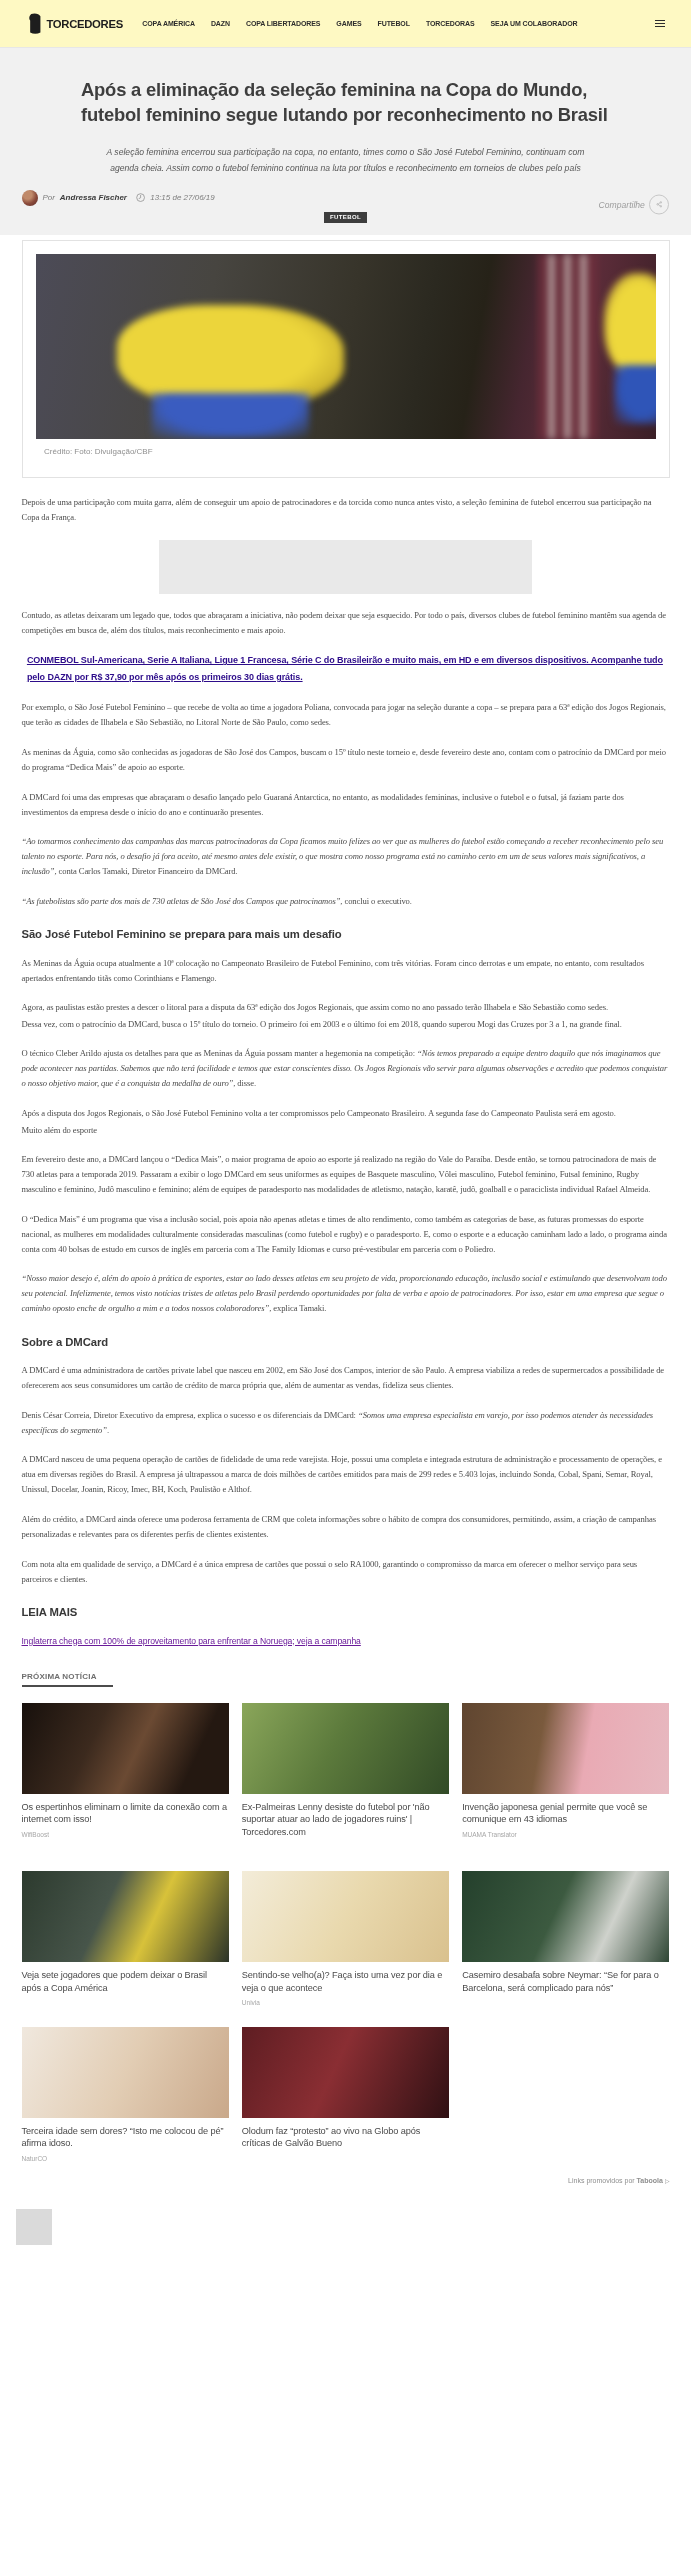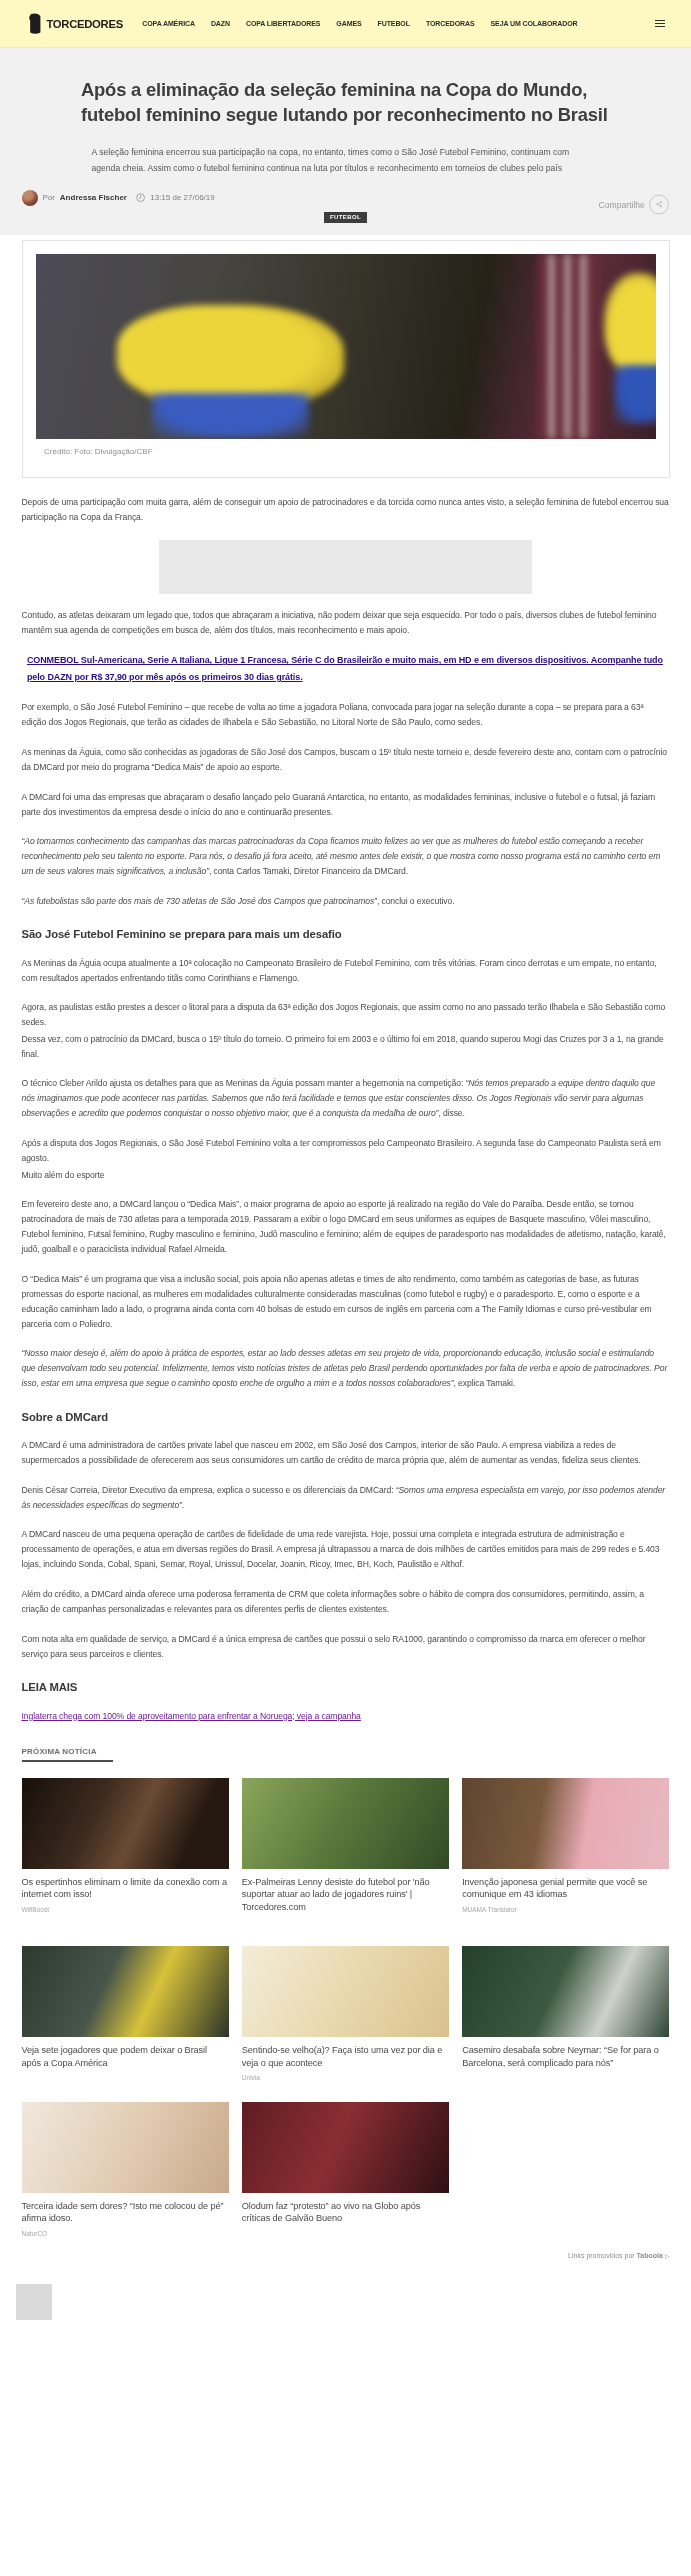--- a/index.html
+++ b/index.html
@@ -22,24 +22,24 @@
   .hamburger { margin-left: auto; background: none; border: none; padding: 3.2px; display: flex; flex-direction: column; gap: 1.6px; cursor: pointer; }
   .hamburger .bar { width: 9.7px; height: 1.6px; background: #2d2d2d; }
 
   
   .article-header { background: #f1f1f1; padding: 29px 21.6px 7.6px; }
   h1.title {
     font-size: 18.4px; line-height: 25px; font-weight: bold; color: #3e3e3e;
     text-align: left; max-width: 529px; margin: 0 auto 18.4px; letter-spacing: -0.2px;
   }
   .subtitle {
-    font-size: 8.6px; line-height: 15.7px; color: #575757;
-    text-align: left; max-width: 508px; margin: 0 auto 10.8px;
-  }
-  .byline-row { display: flex; justify-content: space-between; align-items: center; max-width: 648px; margin: 0 auto; }
+    font-style: italic; font-size: 8.6px; line-height: 15.7px; color: #575757;
+    text-align: center; max-width: 508px; margin: 0 auto 10.8px;
+  }
+  .byline-row { display: flex; justify-content: space-between; align-items: center; max-width: 648px; margin: 0 auto; font-style: italic; }
   .byline { display: flex; align-items: center; gap: 4.9px; font-size: 8px; color: #7e7e7e; }
   .avatar {
     width: 16px; height: 16px; border-radius: 50%; display: inline-block;
     background: radial-gradient(circle at 35% 30%, #c08a6a 0 28%, #8a4a3a 58%, #572b27 100%);
   }
   .author { font-weight: bold; color: #3b3b3b; text-decoration: none; }
   .clockwrap { display: inline-flex; align-items: center; margin-left: 4.3px; }
   .share { display: flex; align-items: center; gap: 4px; color: #9c9c9c; font-size: 8.6px; transform: translateY(6.5px); }
   .share-btn { width: 20.5px; height: 20.5px; border-radius: 50%; border: 0.5px solid #c7c7c7; background: transparent; display: flex; align-items: center; justify-content: center; cursor: pointer; }
   .tag-row { text-align: center; margin-top: 3.2px; padding-bottom: 4.3px; }
@@ -71,21 +71,21 @@
                 radial-gradient(circle at 48% 45%, #6b3f2c 0 13px, transparent 13.5px),
                 radial-gradient(circle at 80% 55%, #203040 0 12px, transparent 12.4px);
   }
   .a-shorts { left: 116px; top: 139px; width: 157px; height: 45px; background: radial-gradient(ellipse at 50% 30%, #3a5cc0 0 60%, transparent 100%); }
   .a-player-r { left: 568px; top: 18.4px; width: 70px; height: 103px; border-radius: 45%; background: radial-gradient(ellipse at 50% 55%, #eed83c 0 60%, transparent 100%); }
   .a-shorts-r { left: 578px; top: 111px; width: 57px; height: 59px; background: radial-gradient(ellipse at 50% 40%, #2f55b8 0 55%, transparent 100%); }
   figcaption { padding: 7.6px 8.6px 8px; font-size: 8px; color: #8f8f8f; background: #fff; }
 
   
   .article-body { width: 648px; margin: 17.3px auto 0; font-size: 8.6px; line-height: 15px; color: #4c4c4c; letter-spacing: -0.1px; }
-  .body-p { margin: 0 0 14.6px; }
+  .body-p { margin: 0 0 14.6px; font-family: Liberation Serif, serif; }
   .body-p.tight { margin: 0 0 1.6px; }
   .body-p em { font-style: italic; }
   .ad-slot { width: 373px; height: 54px; background: #e9e9e9; margin: 1.1px auto 14px; }
   h2.sect { font-size: 11.3px; font-weight: bold; color: #383838; margin: 18.4px 0 13.5px; letter-spacing: -0.1px; }
   .dazn { margin: 1.1px 0 14.6px; padding-left: 5.4px; }
   .dazn a { font-weight: bold; font-size: 9px; line-height: 16.7px; color: #2d0c8a; }
   .read-more { margin: 0 0 23px; }
   .read-more a { color: #6a1b9a; text-decoration: underline; }
 
   

